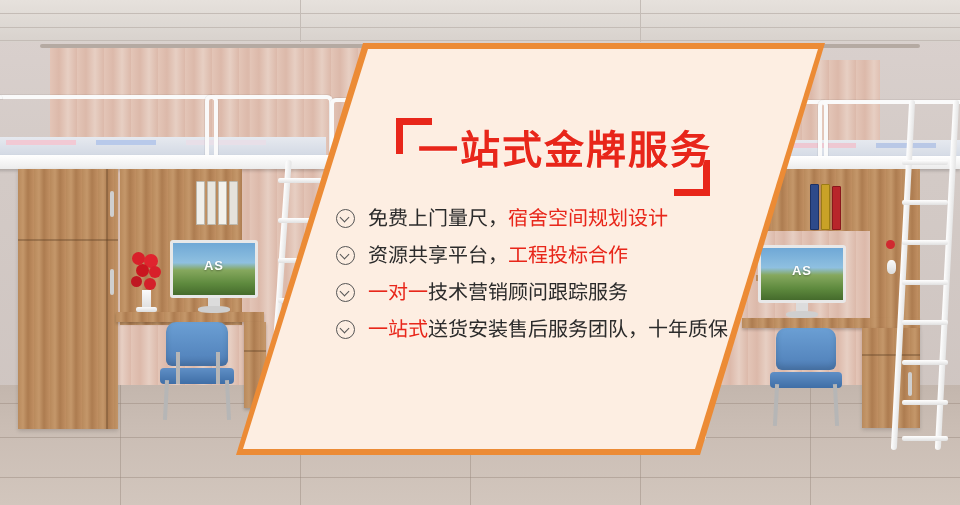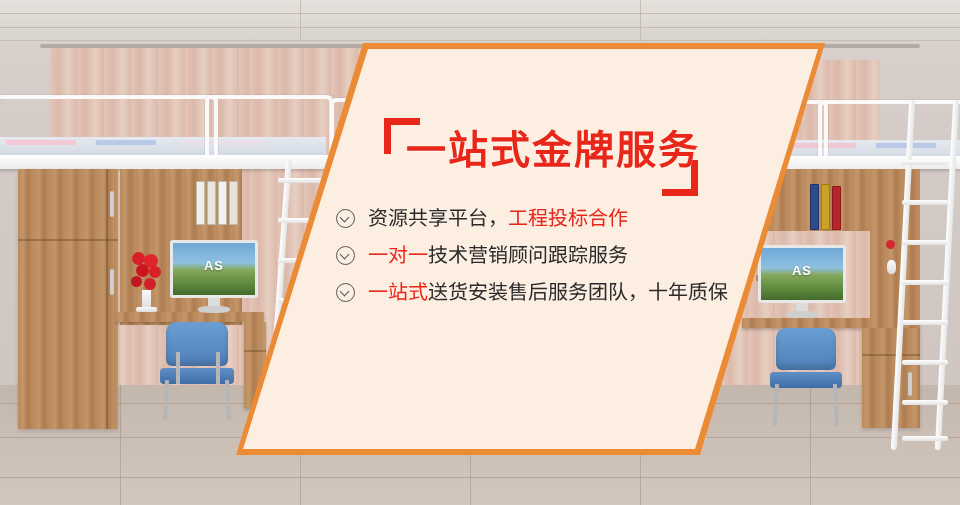--- a/index.html
+++ b/index.html
@@ -100,21 +100,21 @@
   .trap-fill{
     position:absolute;inset:0;
     background:rgba(255,252,250,.88);
     -webkit-clip-path:polygon(368px 49px, 818px 49px, 695px 449px, 243px 449px);
     clip-path:polygon(368px 49px, 818px 49px, 695px 449px, 243px 449px);
   }
 
   
   .content{position:absolute;left:0;top:0;width:960px;height:505px;}
 
-  .title-block{position:absolute;left:384px;top:118px;width:300px;height:72px;text-decoration:underline;}
+  .title-block{position:absolute;left:396px;top:118px;width:300px;height:72px;text-decoration:underline;}
   .corner{position:absolute;}
   .corner span{position:absolute;background:#e8261a;}
   .corner.tl{left:0;top:0;width:36px;height:36px;}
   .corner.tl .h{left:0;top:0;width:36px;height:7px;}
   .corner.tl .v{left:0;top:0;width:7px;height:36px;}
   .corner.br{right:-14px;bottom:-6px;width:36px;height:36px;}
   .corner.br .h{right:0;bottom:0;width:36px;height:7px;}
   .corner.br .v{right:0;bottom:0;width:7px;height:36px;}
 
   .title-text{
@@ -359,20 +359,24 @@
       </div>
       <div class="corner br">
         <span class="h"></span>
           <span class="v"></span>
       </div>
       <div class="title-text">一站式金牌服务</div>
     </div>
 
     <div class="bullets">
 
+      <div class="bullet">
+        <span class="chev-icon"></span>
+        <span class="btxt"><span>免费上门量尺，</span><span class="hl">宿舍空间规划设计</span><span></span></span>
+      </div>
 
 
       <div class="bullet">
         <span class="chev-icon"></span>
         <span class="btxt"><span>资源共享平台，</span><span class="hl">工程投标合作</span><span></span></span>
       </div>
 
       <div class="bullet">
         <span class="chev-icon"></span>
         <span class="btxt"><span></span><span class="hl">一对一</span><span>技术营销顾问跟踪服务</span></span>

